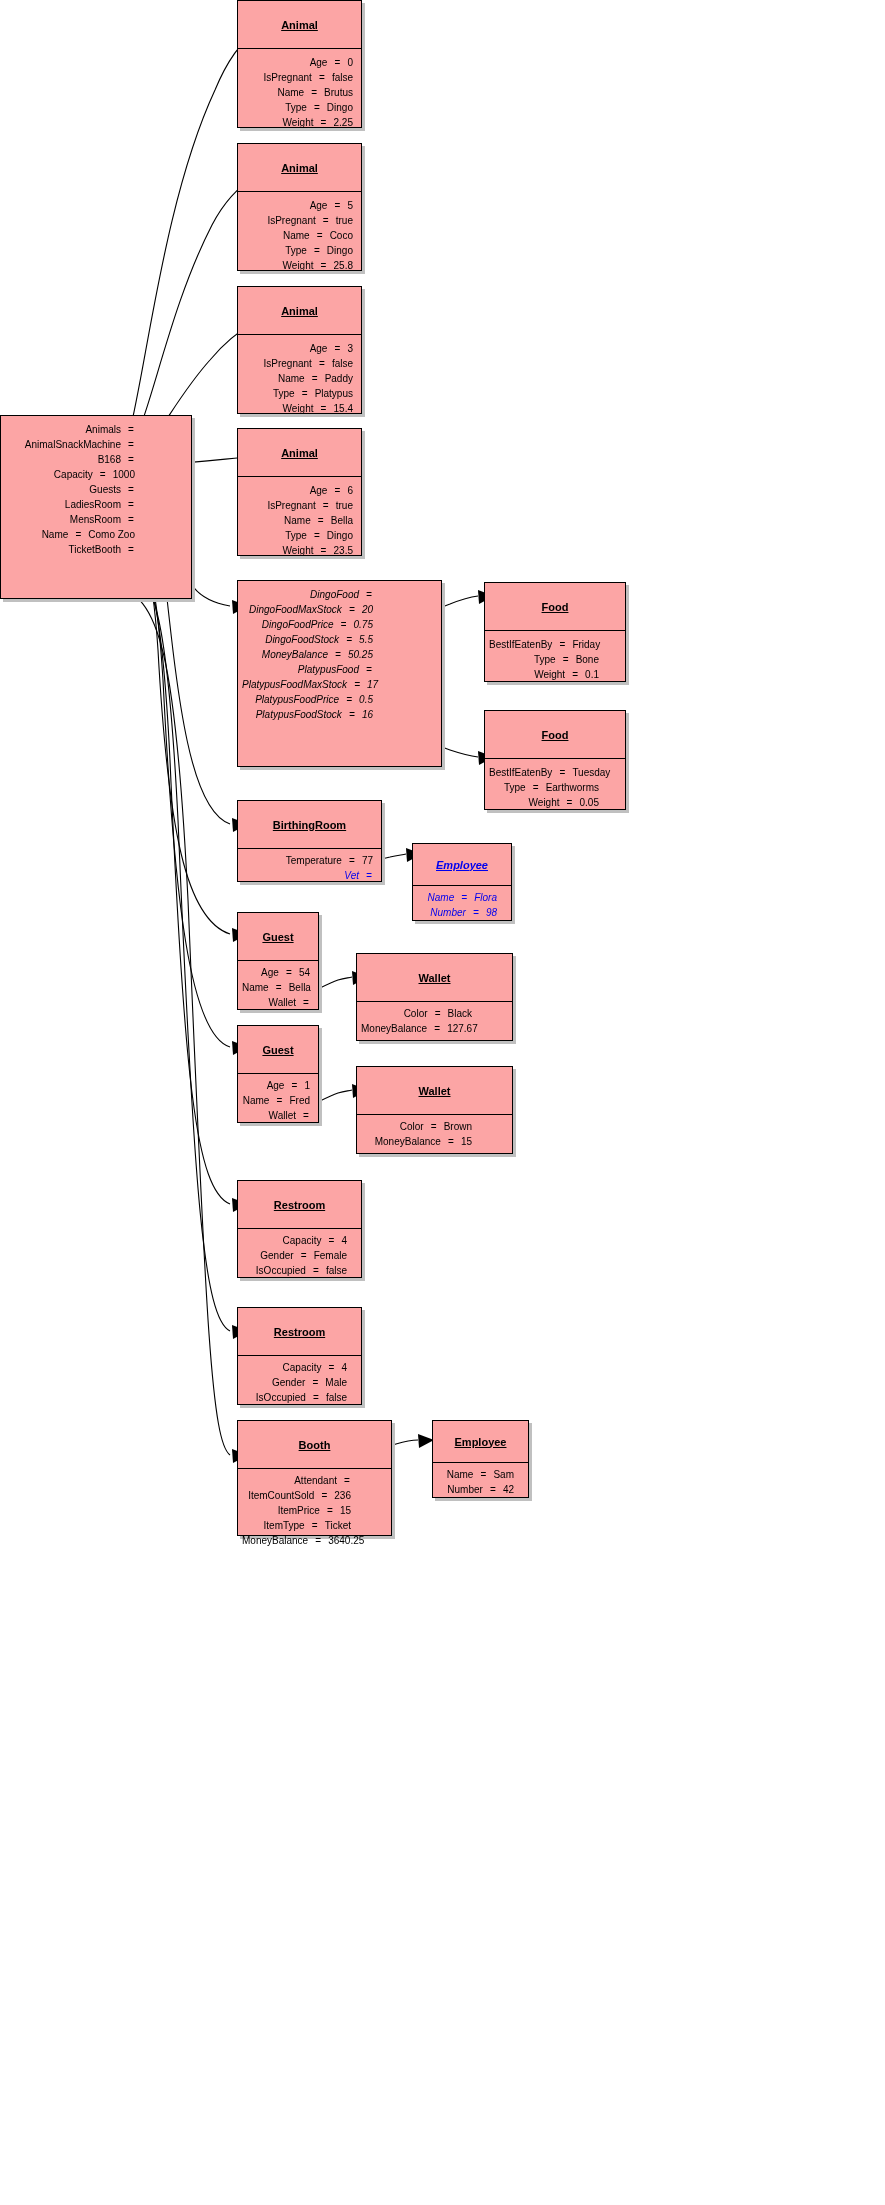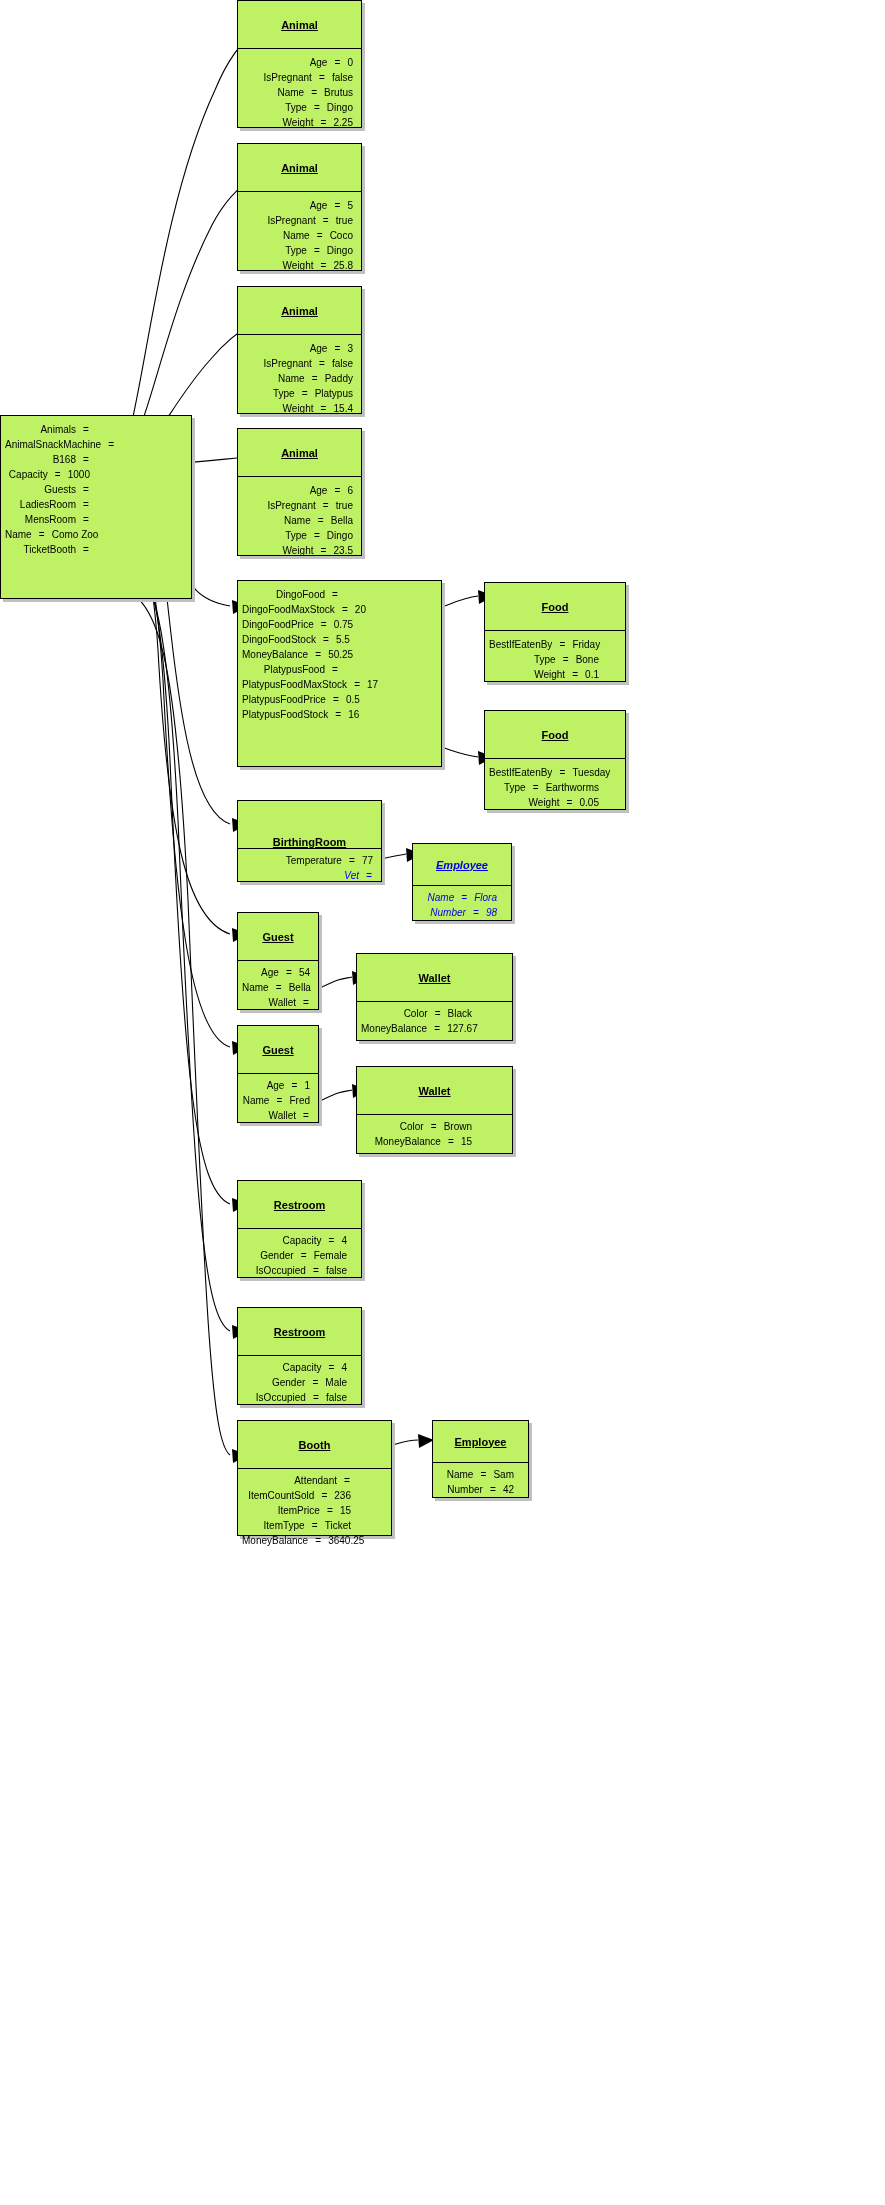--- a/index.html
+++ b/index.html
@@ -12,21 +12,21 @@
     width:885px;
     height:2205px;
     background:#ffffff;
     overflow:hidden;
   }
   
   .obj{
     position:absolute;
     box-sizing:border-box;
     border:1px solid #000;
-    background:#bef264;
+    background:#fca5a5;
     box-shadow:3px 3px 0 0 #c0c0c0;
     z-index:5;
   }
   .obj .hdr{
     box-sizing:border-box;
     display:flex;
     align-items:center;
     justify-content:center;
     border-bottom:1px solid #000;
     font-size:11px;
@@ -272,21 +272,21 @@
       </div>
       <div class="row">
         <span class="k">Weight</span>
         <span class="eq">=</span>
         <span class="v">23.5</span>
       </div>
     </div>
   </div>
 
   <div class="obj" style="left:0px;top:415px;width:192px;height:184px;z-index:6;">
-    <div class="body" style="padding-right:101px;">
+    <div class="body" style="padding-right:56px;">
       <div class="row link">
         <span class="k">Animals</span>
         <span class="eq">=</span>
         <span class="v"></span>
       </div>
       <div class="row link">
         <span class="k">AnimalSnackMachine</span>
         <span class="eq">=</span>
         <span class="v"></span>
       </div>
@@ -322,21 +322,21 @@
       </div>
       <div class="row link">
         <span class="k">TicketBooth</span>
         <span class="eq">=</span>
         <span class="v"></span>
       </div>
     </div>
   </div>
 
   <div class="obj" style="left:237px;top:580px;width:205px;height:187px;">
-    <div class="body" style="padding-right:102px;">
+    <div class="body" style="padding-right:68px;font-style:italic;">
       <div class="row link">
         <span class="k">DingoFood</span>
         <span class="eq">=</span>
         <span class="v"></span>
       </div>
       <div class="row">
         <span class="k">DingoFoodMaxStock</span>
         <span class="eq">=</span>
         <span class="v">20</span>
       </div>
@@ -418,21 +418,21 @@
       </div>
       <div class="row">
         <span class="k">Weight</span>
         <span class="eq">=</span>
         <span class="v">0.05</span>
       </div>
     </div>
   </div>
 
   <div class="obj" style="left:237px;top:800px;width:145px;height:82px;">
-    <div class="hdr" style="height:48px;align-items:flex-end;">
+    <div class="hdr" style="height:48px;">
       <span>BirthingRoom</span>
     </div>
     <div class="body" style="padding:4px 8px 4px 4px;">
       <div class="row">
         <span class="k">Temperature</span>
         <span class="eq">=</span>
         <span class="v">77</span>
       </div>
       <div class="row link" style="color:#0000ee;font-style:italic;">
         <span class="k">Vet</span>

